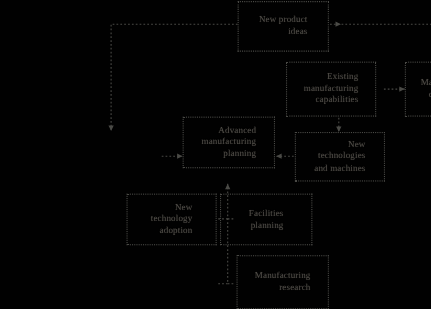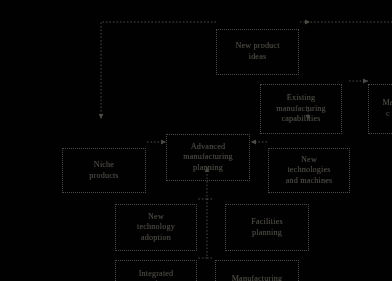--- a/index.html
+++ b/index.html
@@ -27,43 +27,42 @@
     overflow: visible;
   }
   .node {
     position: absolute;
     box-sizing: border-box;
     border: 1px dotted #4a4a46;
     background: transparent;
     display: flex;
     align-items: center;
     justify-content: center;
-    text-align: center;
+    text-align: right;
     color: #4c4a45;
     font-size: 8.2px;
     line-height: 10.6px;
     letter-spacing: 0.15px;
     padding: 2px 3px;
-    margin-top: 28px;
     -webkit-font-smoothing: antialiased;
   }
   .node .lbl {
     display: block;
     white-space: pre-line;
     color: #4e4b46;
     text-shadow: 0 0 1px #2a2926;
   }
   .n-idea     { left: 216px; top: 1px;   width: 83px;  height: 46px; }
   .n-existing { left: 260px; top: 56px;  width: 82px;  height: 50px; }
   .n-clip     { left: 368px; top: 56px;  width: 40px;  height: 50px; }
   .n-niche    { left: 62px;  top: 120px; width: 84px;  height: 45px; }
   .n-adv      { left: 166px; top: 106px; width: 84px;  height: 47px; }
   .n-newtech  { left: 268px; top: 120px; width: 82px;  height: 45px; }
   .n-adopt    { left: 115px; top: 176px; width: 82px;  height: 47px; }
-  .n-facil    { left: 225px; top: 176px; width: 84px;  height: 47px; }
+  .n-facil    { left: 200px; top: 176px; width: 84px;  height: 47px; }
   .n-integ    { left: 115px; top: 232px; width: 82px;  height: 49px; }
   .n-research { left: 215px; top: 232px; width: 84px;  height: 49px; }
 </style>
 </head>
 <body>
 
 <div id="diagram">
 
   <svg class="conn" viewBox="0 0 392 281" xmlns="http://www.w3.org/2000/svg">
     <g fill="none" stroke="#4a4a46" stroke-width="1" stroke-dasharray="1.6 1.9">
@@ -111,24 +110,20 @@
     <span class="lbl">Existing
 manufacturing
 capabilities</span>
   </div>
 
   <div class="node n-clip">
     <span class="lbl">Ma
 c</span>
   </div>
 
-  <div class="node n-niche">
-    <span class="lbl">Niche
-products</span>
-  </div>
 
   <div class="node n-adv">
     <span class="lbl">Advanced
 manufacturing
 planning</span>
   </div>
 
   <div class="node n-newtech">
     <span class="lbl">New
 technologies
@@ -139,24 +134,19 @@
     <span class="lbl">New
 technology
 adoption</span>
   </div>
 
   <div class="node n-facil">
     <span class="lbl">Facilities
 planning</span>
   </div>
 
-  <div class="node n-integ">
-    <span class="lbl">Integrated
-project
-management</span>
-  </div>
 
   <div class="node n-research">
     <span class="lbl">Manufacturing
 research</span>
   </div>
 
 </div>
 
 </body></html>

